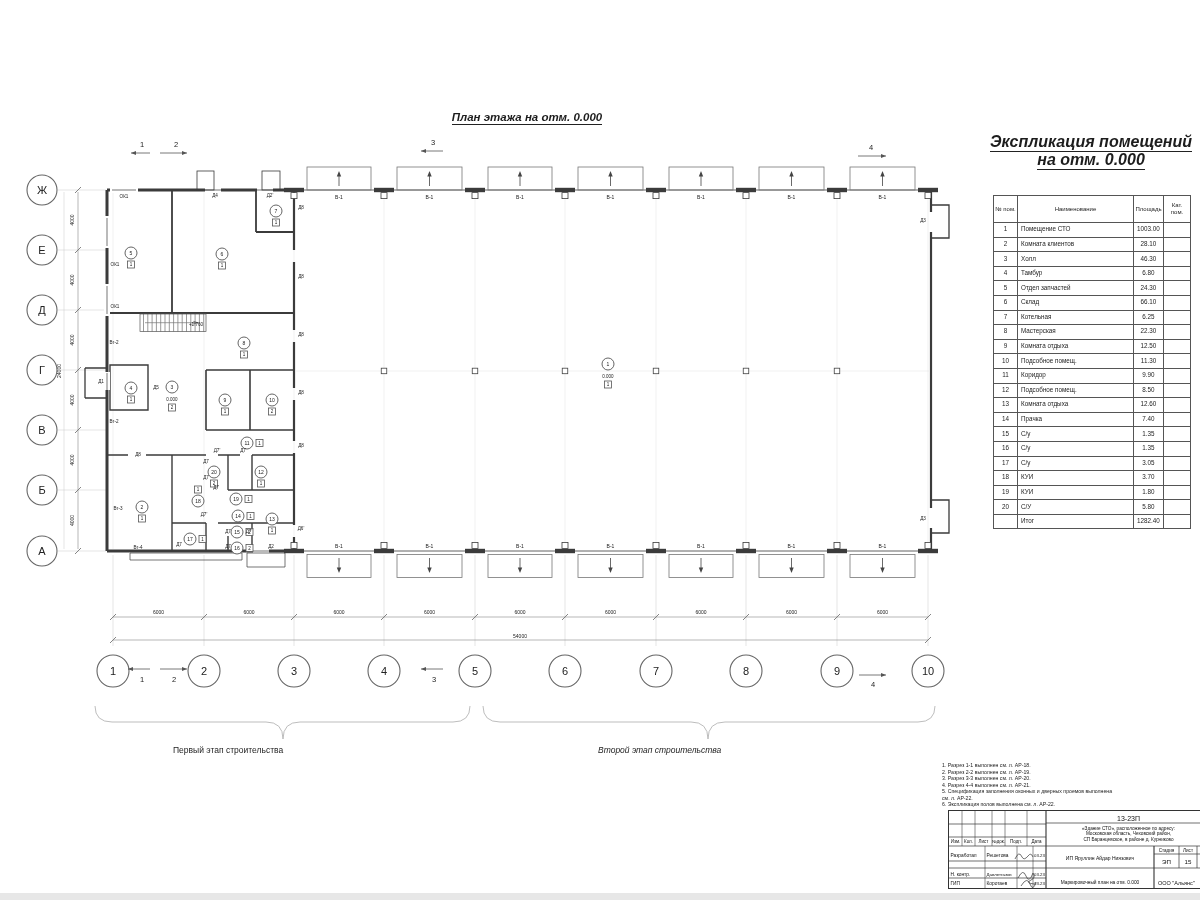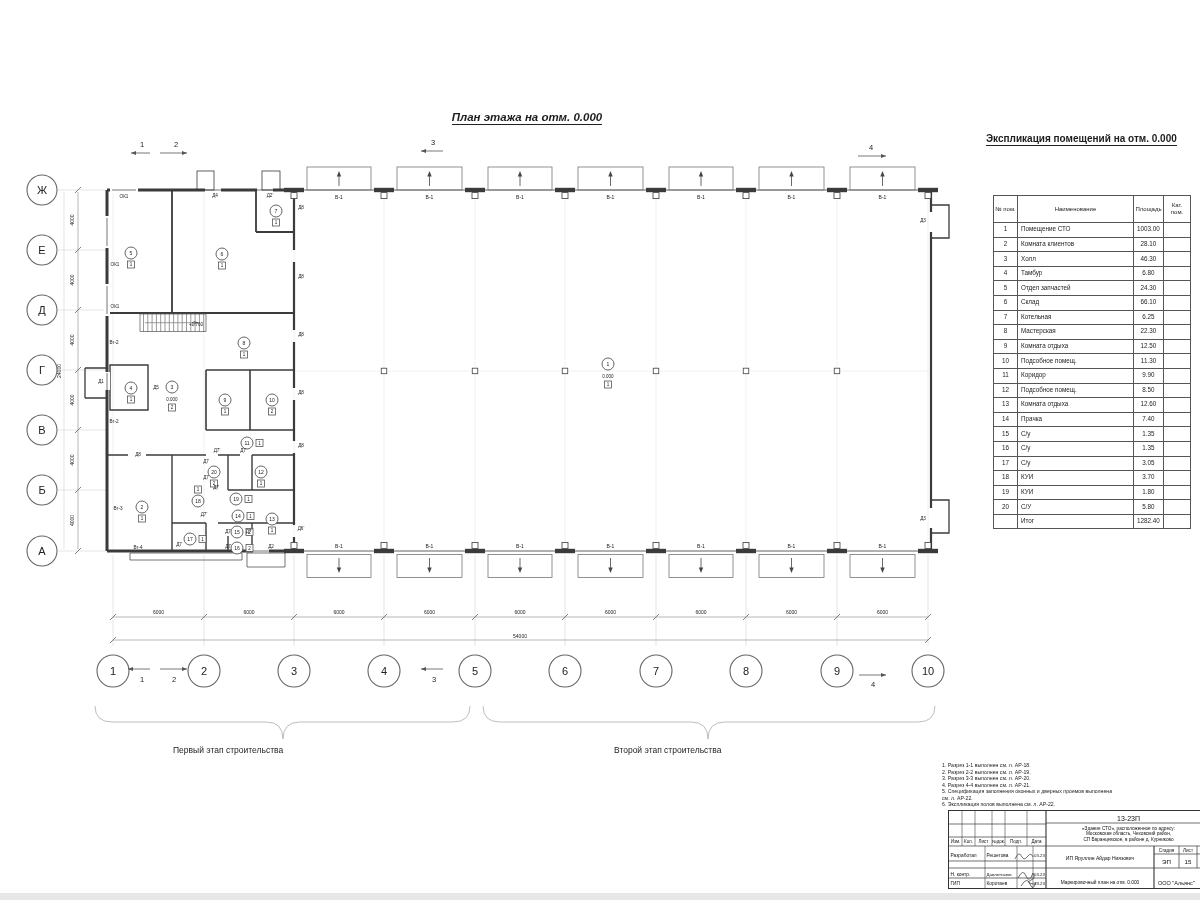--- a/index.html
+++ b/index.html
@@ -3,21 +3,21 @@
 <meta charset="utf-8">
 <style>
   html,body{margin:0;padding:0;}
   body{width:1200px;height:900px;position:relative;overflow:hidden;background:#fff;
        font-family:"Liberation Sans",sans-serif;color:#1d1d1d;}
   .abs{position:absolute;}
   #plan-svg{position:absolute;left:0;top:0;}
   #plan-svg text{font-family:"Liberation Sans",sans-serif;fill:#222;}
   .sheet-title{font-style:italic;font-weight:bold;text-align:center;font-size:11.5px;}
   .sheet-title span{border-bottom:1px solid #222;padding-bottom:1px;}
-  .expl-title{font-weight:bold;font-size:10px;}
+  .expl-title{font-style:italic;font-weight:bold;text-align:center;font-size:16px;}
   .expl-title span{border-bottom:1px solid #222;padding-bottom:1px;}
   #expl-table{border-collapse:collapse;table-layout:fixed;width:197px;}
   #expl-table th,#expl-table td{border:0.8px solid #555;font-size:6.3px;font-weight:normal;
       padding:0 1px;line-height:1.1;overflow:hidden;}
   #expl-table th{height:26px;text-align:center;font-size:6px;white-space:pre-line;}
   #expl-table td{height:13.6px;text-align:center;}
   #expl-table td.nm{text-align:left;padding-left:3px;}
   .stage-label{font-size:8.5px;text-align:left;width:220px;}
   #notes{font-size:5.2px;line-height:1.25;width:176px;}
   #titleblock{left:948px;top:810px;width:262px;height:77px;border:1.3px solid #333;background:#fff;}
@@ -580,21 +580,21 @@
       <tr>
         <td></td>
         <td class="nm">Итог</td>
         <td>1282.40</td>
         <td></td>
       </tr>
     </tbody>
 </table>
 
 <div class="abs stage-label" style="left:173px;top:745px;">Первый этап строительства</div>
-<div class="abs stage-label" style="left:614px;top:745px;">Второй этап строительства</div>
+<div class="abs stage-label" style="left:598px;top:745px;font-style:italic;">Второй этап строительства</div>
 
 <div id="notes" class="abs" style="left:942px;top:762px;">
     <div>1. Разрез 1-1 выполнен см. л. АР-18.</div>
     <div>2. Разрез 2-2 выполнен см. л. АР-19.</div>
     <div>3. Разрез 3-3 выполнен см. л. АР-20.</div>
     <div>4. Разрез 4-4 выполнен см. л. АР-21.</div>
     <div>5. Спецификация заполнения оконных и дверных проемов выполнена см. л. АР-22.</div>
     <div>6. Экспликация полов выполнена см. л. АР-22.</div>
   </div>
 

